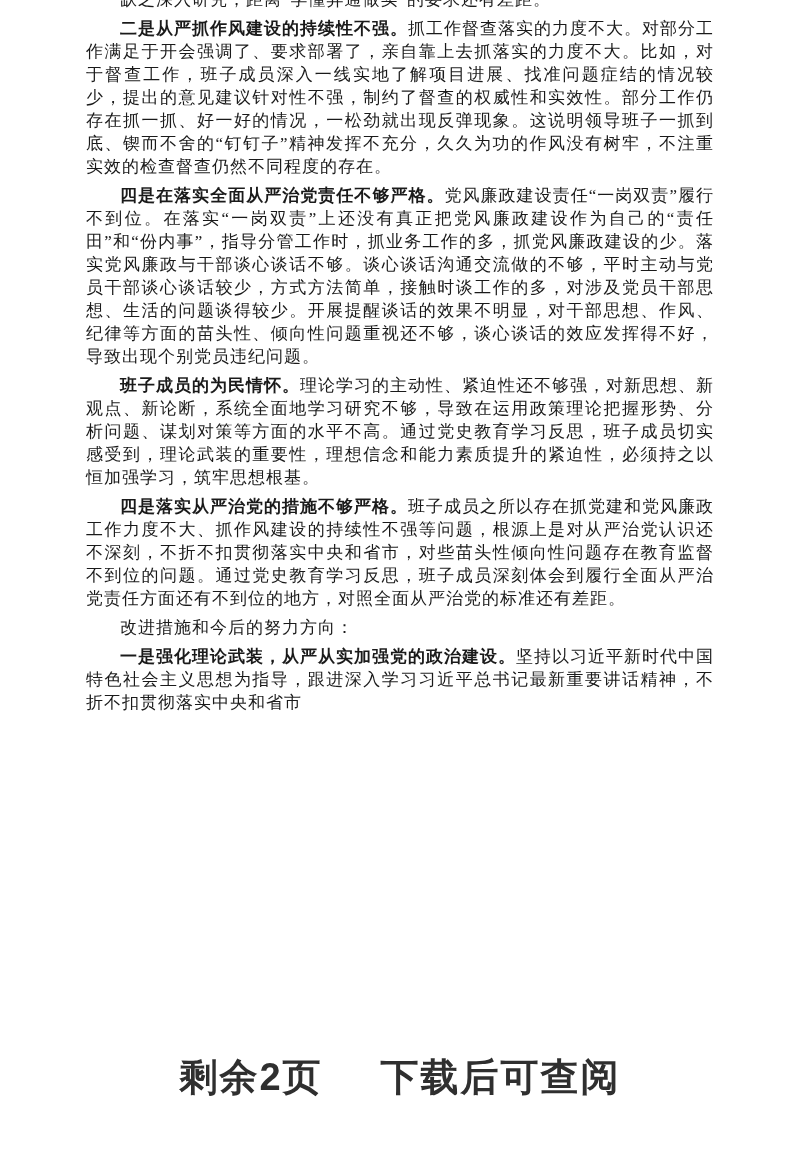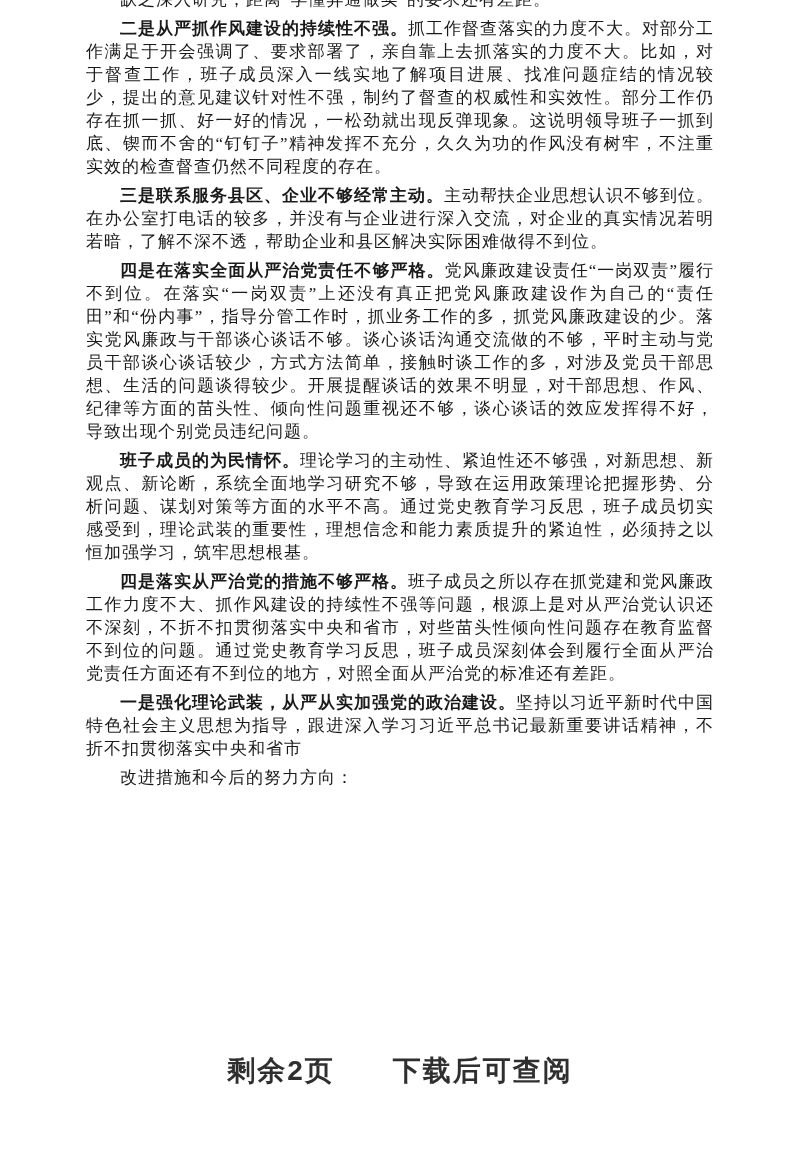--- a/index.html
+++ b/index.html
@@ -32,54 +32,53 @@
     margin-top:-12px !important;
   }
   .preview-banner{
     position:absolute;
     left:0;
     right:0;
     top:1052px;
     text-align:center;
     font-family:"Liberation Sans","DejaVu Sans",sans-serif;
     font-weight:700;
-    font-size:28px;
+    font-size:38px;
     color:#2f2f2f;
     letter-spacing:2px;
   }
   .preview-banner .gap{
     display:inline-block;
     width:58px;
   }
 </style>
 </head>
 <body>
 
 <div class="page">
 
   <div class="doc-body">
 
     <p class="clip"><span>缺乏深入研究，距离“学懂弄通做实”的要求还有差距。</span></p>
 
     <p><b>二是从严抓作风建设的持续性不强。</b><span>抓工作督查落实的力度不大。对部分工作满足于开会强调了、要求部署了，亲自靠上去抓落实的力度不大。比如，对于督查工作，班子成员深入一线实地了解项目进展、找准问题症结的情况较少，提出的意见建议针对性不强，制约了督查的权威性和实效性。部分工作仍存在抓一抓、好一好的情况，一松劲就出现反弹现象。这说明领导班子一抓到底、锲而不舍的“钉钉子”精神发挥不充分，久久为功的作风没有树牢，不注重实效的检查督查仍然不同程度的存在。</span></p>
 
-    <p><b>三是联系服务县区、企业不够经常主动。</b><span>主动帮扶企业思想认识不够到位。在办公室打电话的较多，并没有与企业进行深入交流，对企业的真实情况若明若暗，了解不深不透，帮助企业和县区解决实际困难做得不到位。</span></p>
 
     <p><b>四是在落实全面从严治党责任不够严格。</b><span>党风廉政建设责任“一岗双责”履行不到位。在落实“一岗双责”上还没有真正把党风廉政建设作为自己的“责任田”和“份内事”，指导分管工作时，抓业务工作的多，抓党风廉政建设的少。落实党风廉政与干部谈心谈话不够。谈心谈话沟通交流做的不够，平时主动与党员干部谈心谈话较少，方式方法简单，接触时谈工作的多，对涉及党员干部思想、生活的问题谈得较少。开展提醒谈话的效果不明显，对干部思想、作风、纪律等方面的苗头性、倾向性问题重视还不够，谈心谈话的效应发挥得不好，导致出现个别党员违纪问题。</span></p>
 
 
     <p><b>班子成员的为民情怀。</b><span>理论学习的主动性、紧迫性还不够强，对新思想、新观点、新论断，系统全面地学习研究不够，导致在运用政策理论把握形势、分析问题、谋划对策等方面的水平不高。通过党史教育学习反思，班子成员切实感受到，理论武装的重要性，理想信念和能力素质提升的紧迫性，必须持之以恒加强学习，筑牢思想根基。</span></p>
 
 
 
     <p><b>四是落实从严治党的措施不够严格。</b><span>班子成员之所以存在抓党建和党风廉政工作力度不大、抓作风建设的持续性不强等问题，根源上是对从严治党认识还不深刻，不折不扣贯彻落实中央和省市，对些苗头性倾向性问题存在教育监督不到位的问题。通过党史教育学习反思，班子成员深刻体会到履行全面从严治党责任方面还有不到位的地方，对照全面从严治党的标准还有差距。</span></p>
 
+    <p><span>改进措施和今后的努力方向：</span></p>
+
     <p><b>一是强化理论武装，从严从实加强党的政治建设。</b><span>坚持以习近平新时代中国特色社会主义思想为指导，跟进深入学习习近平总书记最新重要讲话精神，不折不扣贯彻落实中央和省市</span></p>
-
-    <p><span>改进措施和今后的努力方向：</span></p>
 
   </div>
 
   <div class="preview-banner">
     <span>剩余2页</span><span class="gap"></span><span>下载后可查阅</span>
   </div>
 
 </div>
 
 </body></html>

